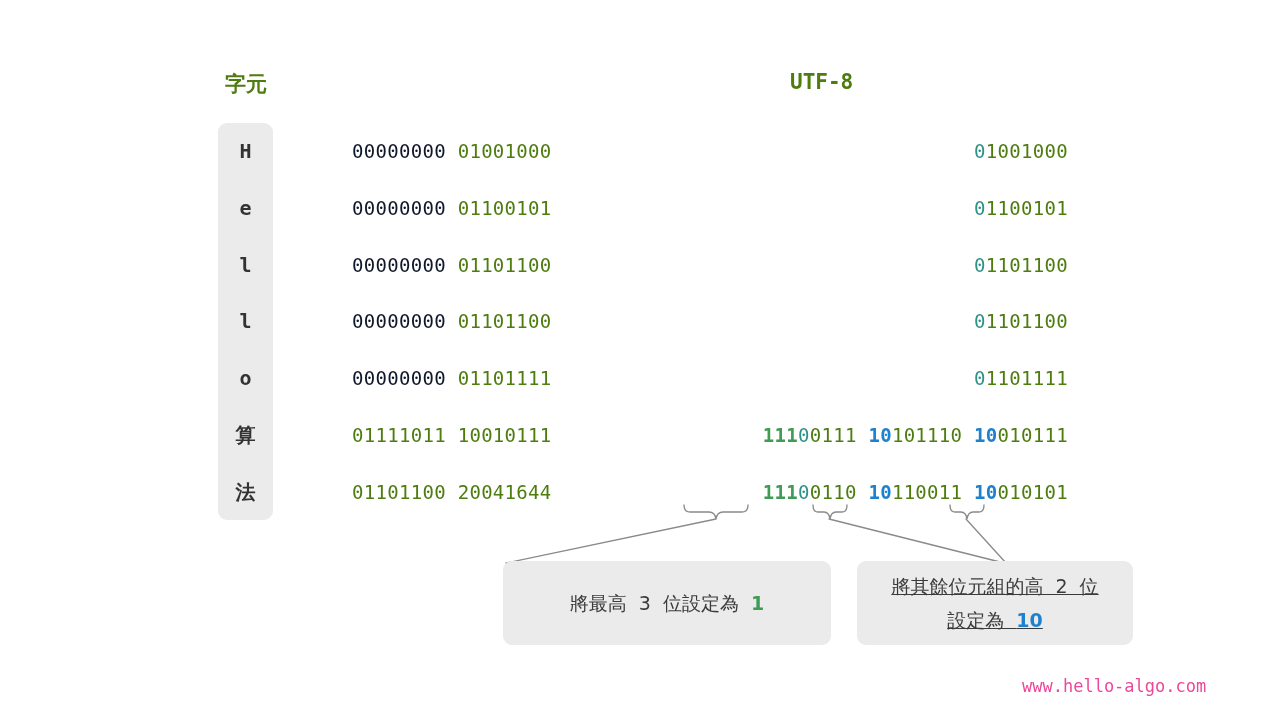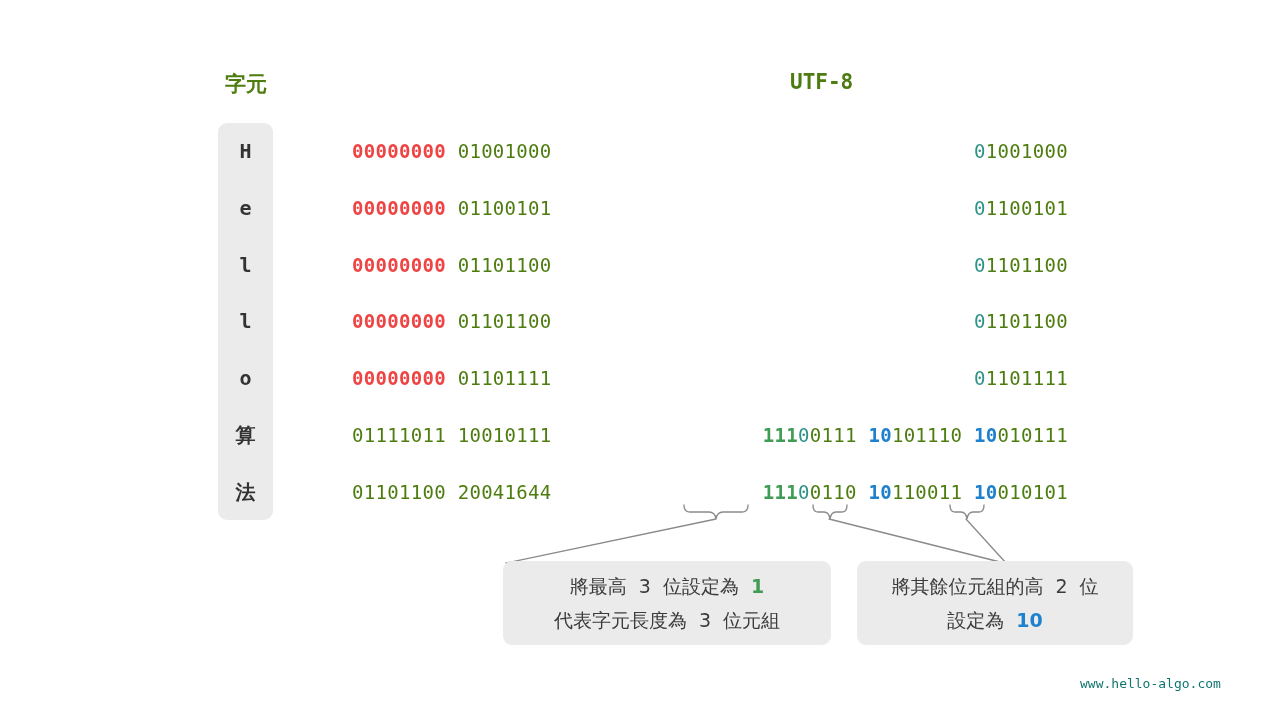--- a/index.html
+++ b/index.html
@@ -78,52 +78,52 @@
     width: 468px;
     height: 22px;
     line-height: 22px;
     text-align: right;
     font-family: "DejaVu Sans Mono", monospace;
     font-size: 19px;
     letter-spacing: 0.3px;
     white-space: pre;
     color: #333333;
   }
-  .g-dim   { color: #ef4444; font-weight: bold; }
+  .g-dim   { color: #0f172a; }
   .g-dark  { color: #4d7c0f; }
   .g-teal  { color: #2e9287; }
   .g-green { color: #409b54; font-weight: bold; }
   .g-blue  { color: #1e81ce; font-weight: bold; }
 
   
   .note-box {
     position: absolute;
     background: #ebebeb;
     border-radius: 9px;
     display: flex;
     flex-direction: column;
     justify-content: center;
     align-items: center;
     color: #3b3b3b;
     font-family: "DejaVu Sans", sans-serif;
     font-size: 19px;
     line-height: 34px;
   }
   #note-left  { left: 503px; top: 561px; width: 328px; height: 84px; }
-  #note-right { left: 857px; top: 561px; width: 276px; height: 84px; }
+  #note-right { left: 857px; top: 561px; width: 276px; height: 84px; text-decoration: underline; }
   .note-line { white-space: pre; }
 
   
   #watermark {
     position: absolute;
-    left: 1080px;
+    left: 1022px;
     top: 676px;
     font-family: "DejaVu Sans Mono", monospace;
-    font-size: 13px;
-    color: #0f766e;
+    font-size: 17px;
+    color: #ec4899;
     white-space: nowrap;
   }
 
   #connectors {
     position: absolute;
     left: 0; top: 0;
     width: 1280px; height: 720px;
     pointer-events: none;
   }
 </style>
@@ -170,21 +170,20 @@
       <path d="M813,505 q0,7 5,7 h6 q5,0 6,7 q1,-7 6,-7 h6 q5,0 5,-7"></path>
       <path d="M829,519 L1008,564"></path>
 
       <path d="M950,505 q0,7 5,7 h6 q5,0 6,7 q1,-7 6,-7 h6 q5,0 5,-7"></path>
       <path d="M966,519 L1006,563"></path>
     </g>
   </svg>
 
   <div class="note-box" id="note-left">
     <div class="note-line"><span>將最高  3  位設定為  </span><span class="g-green">1</span></div>
-    <div class="note-line">代表字元長度為  3  位元組</div>
   </div>
 
   <div class="note-box" id="note-right">
     <div class="note-line">將其餘位元組的高  2  位</div>
     <div class="note-line"><span>設定為  </span><span class="g-blue">10</span></div>
   </div>
 
   <div id="watermark">www.hello-algo.com</div>
 
 </div>

